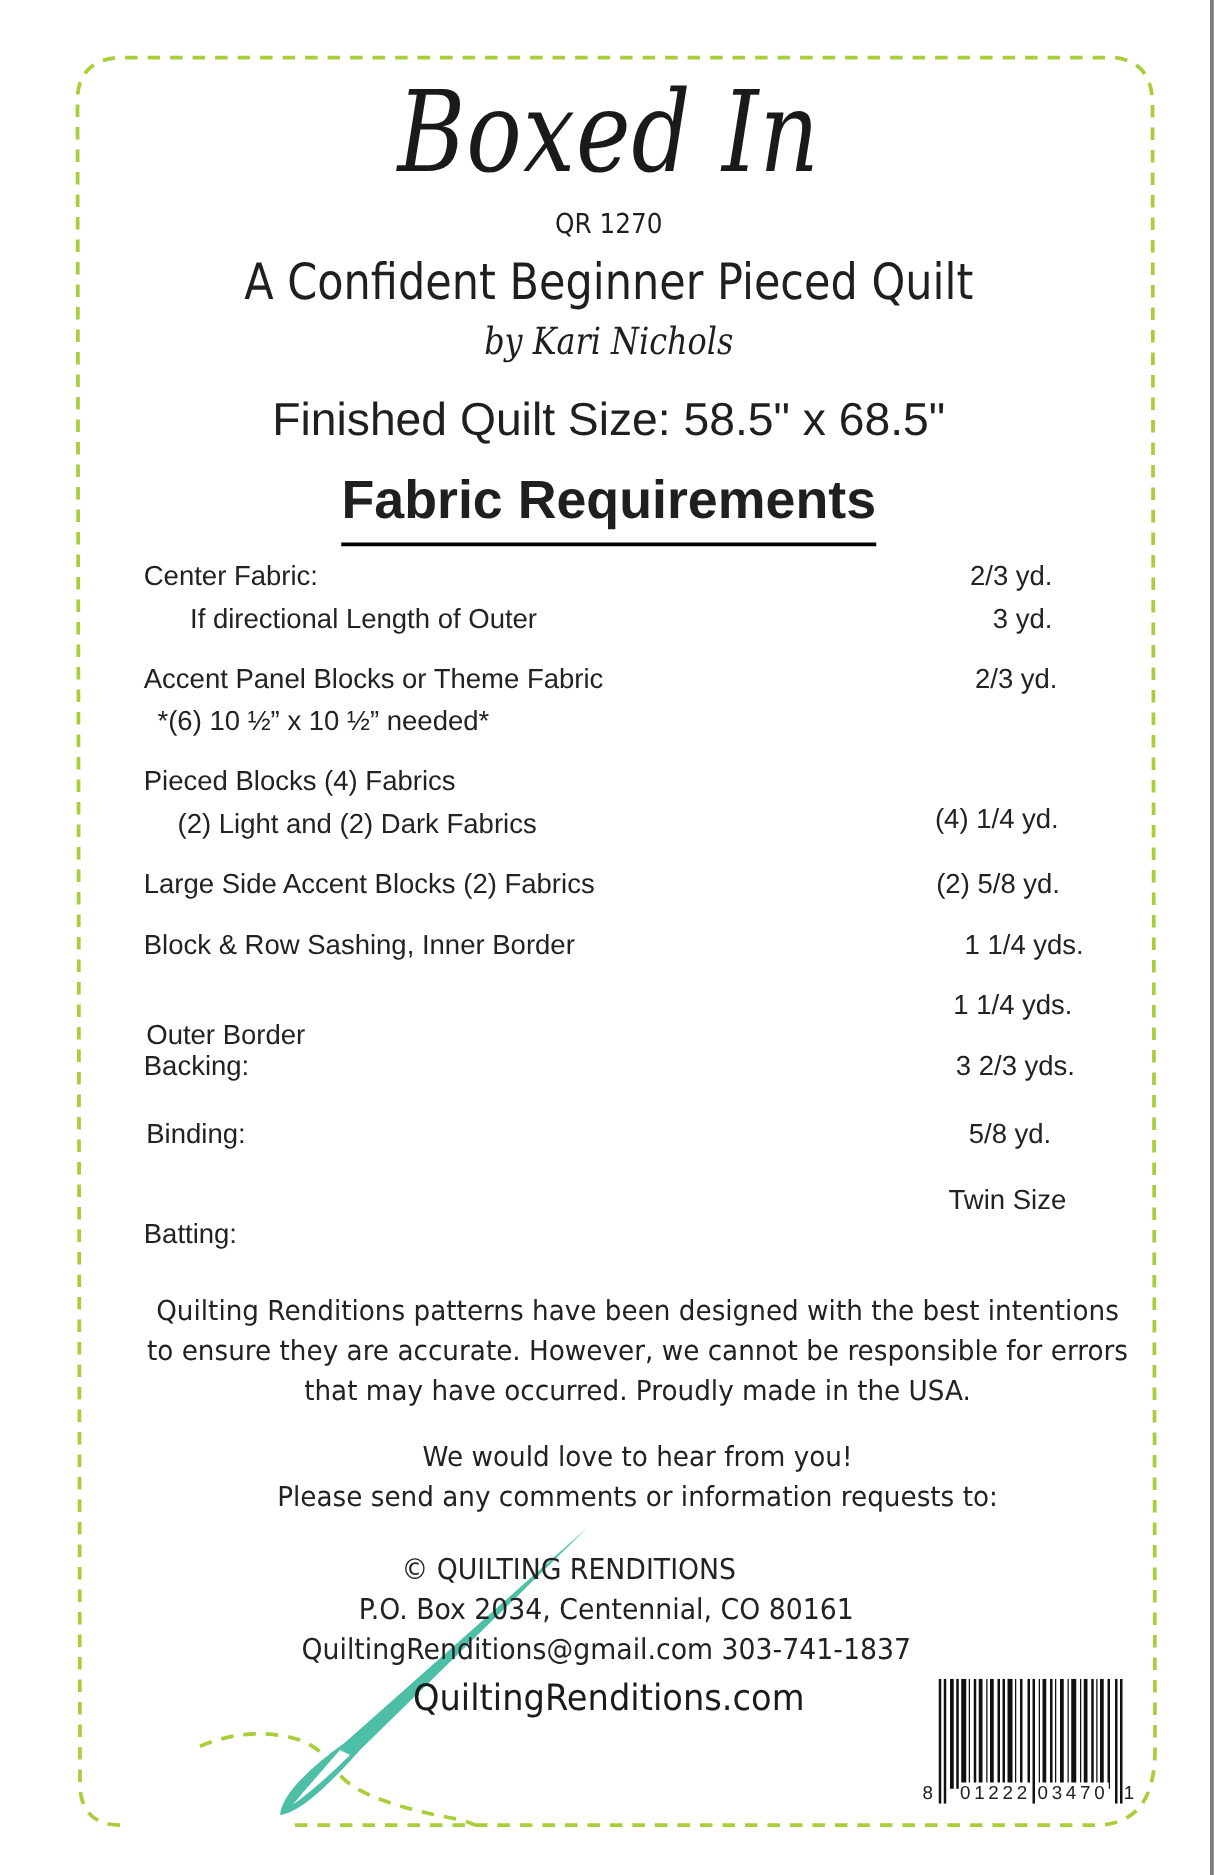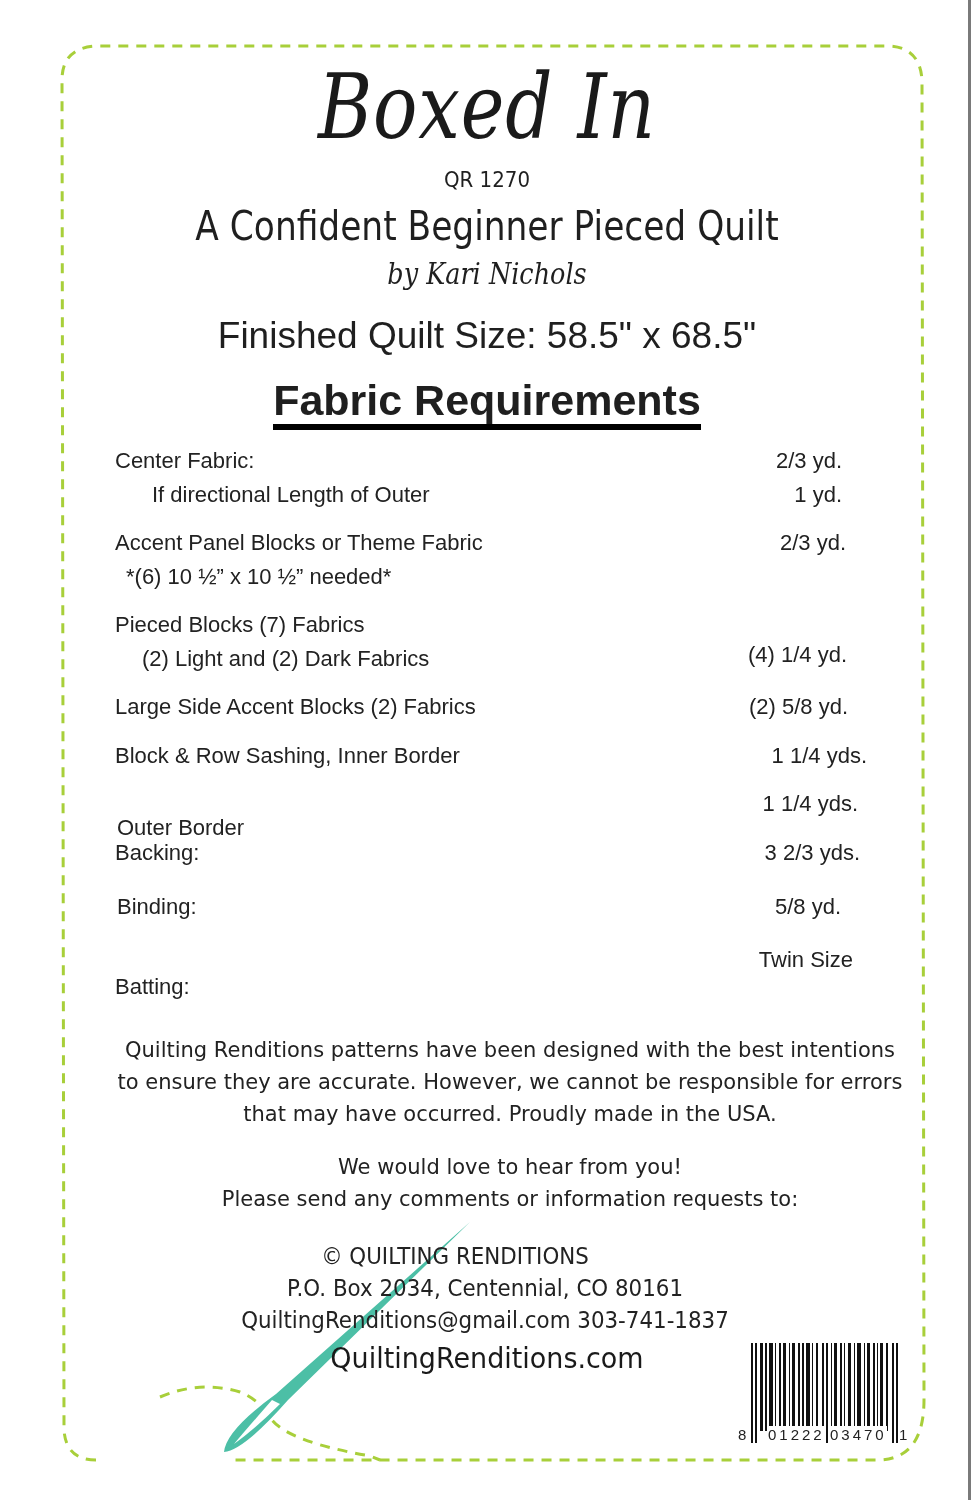--- a/index.html
+++ b/index.html
@@ -6,21 +6,21 @@
   body{width:974px;height:1500px;position:relative;overflow:hidden;font-family:"Liberation Sans",sans-serif;color:#1f1f1f;}
   .right-edge{position:absolute;left:968px;top:0;width:3px;height:1500px;background:#7a7a7a;}
   svg.frame{position:absolute;left:0;top:0;}
   .c{position:absolute;left:0;width:974px;text-align:center;white-space:nowrap;}
   .title{top:52px;font-family:"DejaVu Serif",serif;font-style:italic;font-size:90px;line-height:110px;letter-spacing:1px;transform:scaleX(0.82);color:#1a1a1a;}
   .code{top:166px;font-family:"DejaVu Sans",sans-serif;font-size:22px;line-height:28px;transform:scaleX(0.9);}
   .sub{top:202px;font-family:"DejaVu Sans",sans-serif;font-size:40px;line-height:48px;transform:scaleX(0.86);}
   .author{top:255px;font-family:"DejaVu Serif",serif;font-style:italic;font-size:30px;line-height:38px;transform:scaleX(0.85);}
   .size{top:313px;font-family:"Liberation Sans",sans-serif;font-size:37px;line-height:46px;}
   .fabhead{top:374px;font-family:"Liberation Sans",sans-serif;font-weight:bold;font-size:43px;line-height:52px;}
-  .fabhead span{border-bottom:6px solid #000000;padding-bottom:0;}
+  .fabhead span{border-bottom:3px solid #000000;padding-bottom:10px;}
   .row{position:absolute;font-size:22px;line-height:34px;white-space:nowrap;color:#222;}
   .lbl{left:115px;}
   .val{text-align:right;}
   .notes{position:absolute;left:0;width:1020px;text-align:center;font-family:"DejaVu Sans",sans-serif;font-size:22px;line-height:32px;white-space:nowrap;transform:scaleX(0.955);transform-origin:510px 0;color:#222;}
   .addr{position:absolute;left:0;width:1010px;text-align:center;font-family:"DejaVu Sans",sans-serif;font-size:23px;line-height:32px;white-space:nowrap;color:#222;transform:scaleX(0.93);transform-origin:505px 0;}
   .site{position:absolute;left:0;width:974px;text-align:center;font-family:"DejaVu Sans",sans-serif;font-size:29px;line-height:36px;white-space:nowrap;color:#1a1a1a;transform:scaleX(0.93);}
   .barcode{position:absolute;left:748px;top:1343px;width:160px;height:100px;}
   .bc-num{position:absolute;top:1426px;font-family:"Liberation Sans",sans-serif;font-size:15px;line-height:18px;background:#fff;color:#222;}
 </style>
 </head>
@@ -42,28 +42,28 @@
 <div class="c sub">A Confident Beginner Pieced Quilt</div>
 <div class="c author">by Kari Nichols</div>
 <div class="c size">Finished Quilt Size: 58.5" x 68.5"</div>
 <div class="c fabhead"><span>Fabric Requirements</span></div>
 
 <div>
   <div class="row lbl" style="top:444px;">Center Fabric:</div>
   <div class="row val" style="top:444px;left:640px;width:202px;">2/3 yd.</div>
 
   <div class="row lbl" style="top:478px;left:152px;">If directional Length of Outer</div>
-  <div class="row val" style="top:478px;left:640px;width:202px;">1 yd.</div>
+  <div class="row val" style="top:478px;left:640px;width:202px;">3 yd.</div>
 
   <div class="row lbl" style="top:526px;">Accent Panel Blocks or Theme Fabric</div>
   <div class="row val" style="top:526px;left:640px;width:206px;">2/3 yd.</div>
 
   <div class="row lbl" style="top:560px;left:126px;">*(6) 10 ½” x 10 ½” needed*</div>
 
-  <div class="row lbl" style="top:608px;">Pieced Blocks (7) Fabrics</div>
+  <div class="row lbl" style="top:608px;">Pieced Blocks (4) Fabrics</div>
   <div class="row val" style="top:608px;left:640px;width:207px;margin-top:30px;">(4) 1/4 yd.</div>
 
   <div class="row lbl" style="top:642px;left:142px;">(2) Light and (2) Dark Fabrics</div>
 
   <div class="row lbl" style="top:690px;">Large Side Accent Blocks (2) Fabrics</div>
   <div class="row val" style="top:690px;left:640px;width:208px;">(2) 5/8 yd.</div>
 
   <div class="row lbl" style="top:739px;">Block &amp; Row Sashing, Inner Border</div>
   <div class="row val" style="top:739px;left:640px;width:227px;">1 1/4 yds.</div>
 

